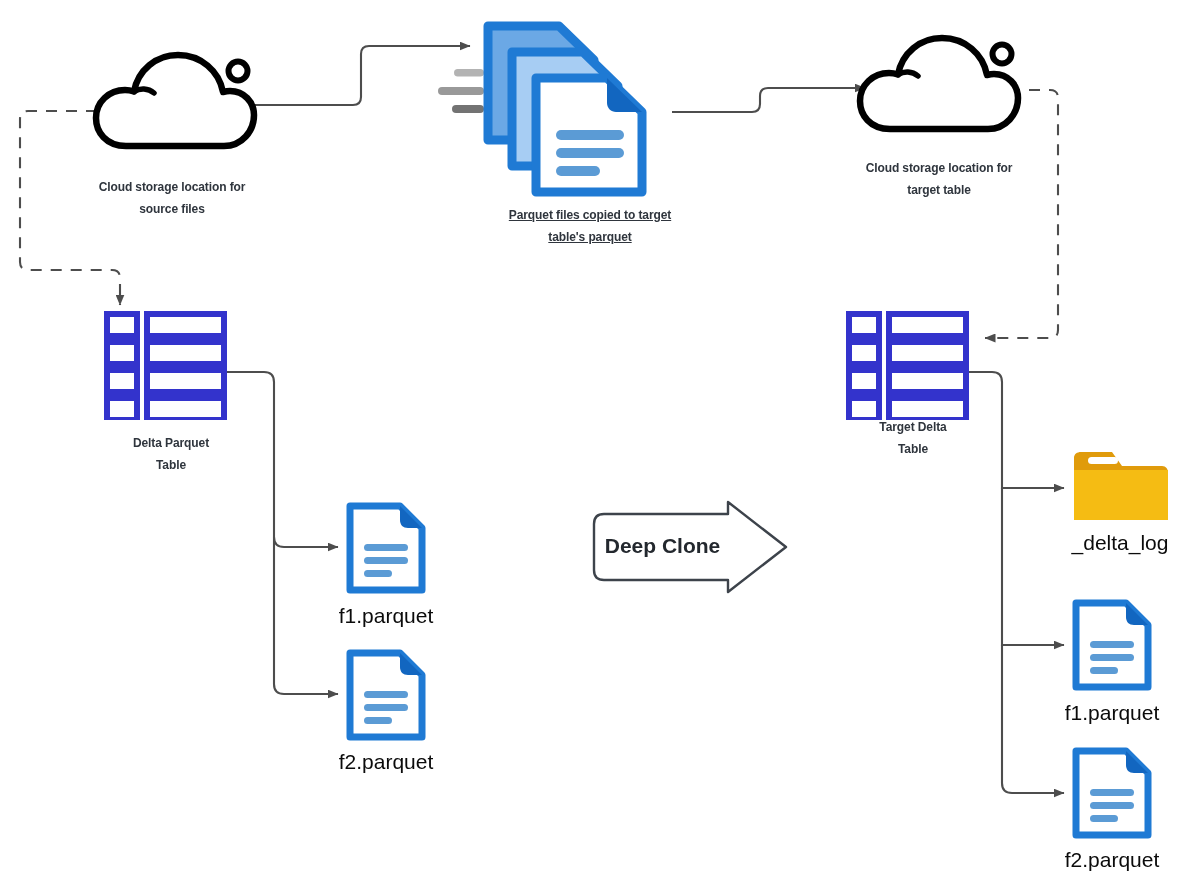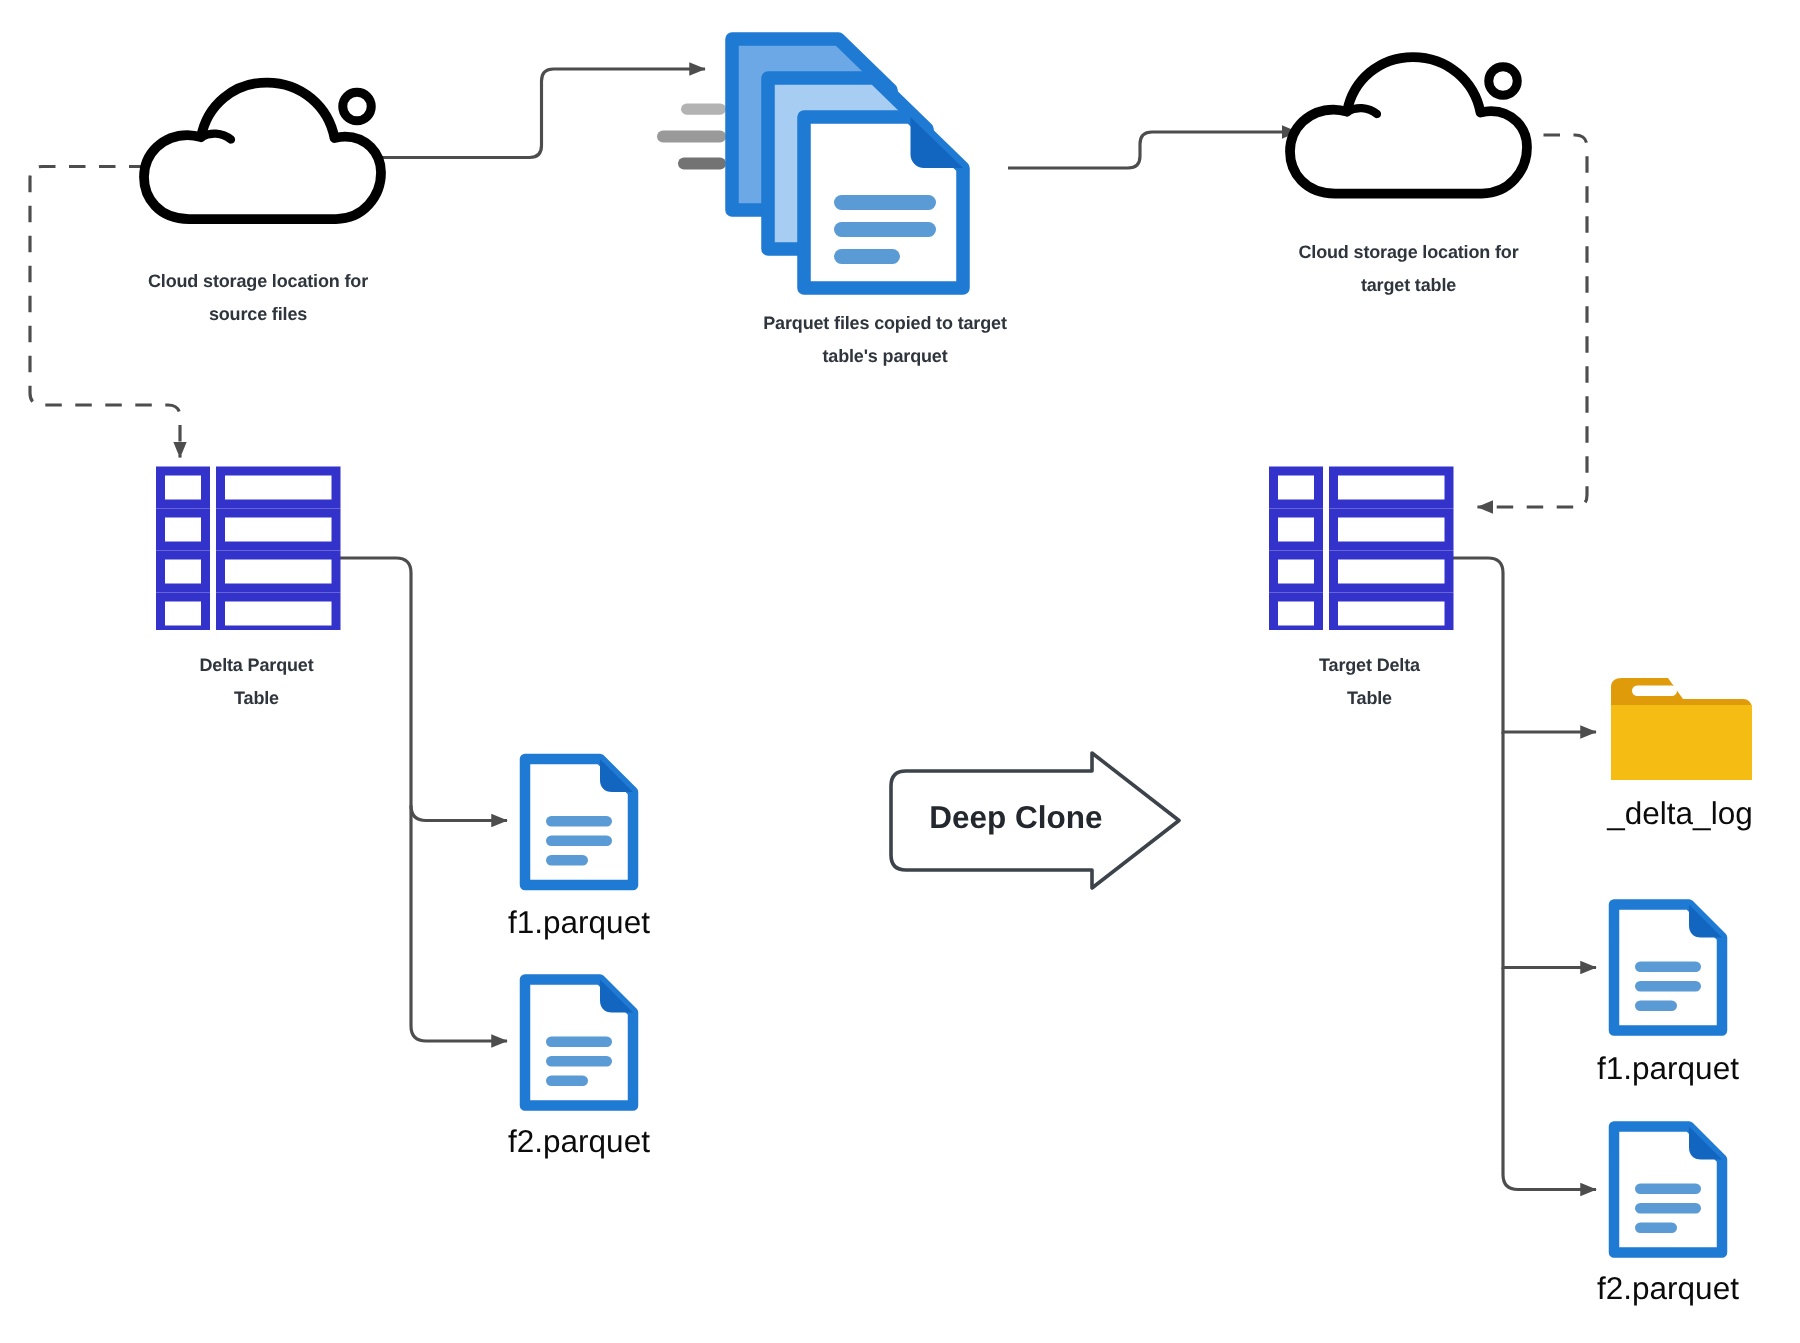--- a/index.html
+++ b/index.html
@@ -39,21 +39,21 @@
   .filelabel {
     position: absolute;
     text-align: center;
     color: #0b0b0b;
     font-weight: normal;
     font-size: 21px;
     line-height: 24px;
   }
   .deepclone-text {
     position: absolute;
-    text-align: right;
+    text-align: center;
     color: #23282e;
     font-weight: bold;
     font-size: 21px;
     line-height: 24px;
   }
 </style>
 </head>
 <body>
 
 <div id="canvas">
@@ -111,21 +111,21 @@
 
       <path d="M100 60 L171 60 L206 94 L206 174 L100 174 Z" fill="#ffffff" stroke="#1f7ad4" stroke-width="9" stroke-linejoin="round"></path>
 
       <path d="M171 60 L206 94 L180 94 C175 94 171 90 171 85 Z" fill="#1266c0"></path>
 
       <rect x="120" y="112" width="68" height="10" rx="5" fill="#5b9bd5"></rect>
       <rect x="120" y="130" width="68" height="10" rx="5" fill="#5b9bd5"></rect>
       <rect x="120" y="148" width="44" height="10" rx="5" fill="#5b9bd5"></rect>
     </svg>
   </div>
-  <div class="caption" style="left:440px; top:204px; width:300px;">
+  <div class="caption" style="left:440px; top:204px; width:300px;text-decoration:underline;">
     <div>Parquet files copied to target</div>
     <div>table's parquet</div>
   </div>
 
   <div class="node" style="left:852px; top:23px; width:170px; height:120px;">
     <svg width="170" height="120" viewBox="0 0 170 120">
       <path d="M38 106 C18 106 8 92 8 78 C8 62 21 50 37 50 C40 50 43 50.5 46 51.5
                C50 30 68 15 90 15 C113 15 131 31 135 52
                C137 51.5 139.5 51 142 51 C156 51 166 62 166 75 C166 91 154 106 136 106 Z" fill="#ffffff" stroke="#000000" stroke-width="6.5" stroke-linejoin="round"></path>
       <path d="M46 51.5 C52 48 60 48 66 53" fill="none" stroke="#000000" stroke-width="5.5" stroke-linecap="round"></path>
@@ -163,21 +163,21 @@
         <rect x="44" y="4" width="77" height="22"></rect>
         <rect x="4" y="32" width="30" height="22"></rect>
         <rect x="44" y="32" width="77" height="22"></rect>
         <rect x="4" y="60" width="30" height="22"></rect>
         <rect x="44" y="60" width="77" height="22"></rect>
         <rect x="4" y="88" width="30" height="22"></rect>
         <rect x="44" y="88" width="77" height="22"></rect>
       </g>
     </svg>
   </div>
-  <div class="caption" style="left:788px; top:432px; width:250px;">
+  <div class="caption" style="left:788px; top:416px; width:250px;">
     <div>Target Delta</div>
     <div>Table</div>
   </div>
 
   <div class="node" style="left:344px; top:500px; width:84px; height:96px;">
     <svg width="84" height="96" viewBox="0 0 84 96">
       <path d="M6 6 L56 6 L78 28 L78 90 L6 90 Z" fill="#ffffff" stroke="#1f7ad4" stroke-width="7" stroke-linejoin="round"></path>
       <path d="M56 6 L78 28 L64 28 C59 28 56 25 56 20 Z" fill="#1266c0"></path>
       <rect x="20" y="44" width="44" height="7" rx="3.5" fill="#5b9bd5"></rect>
       <rect x="20" y="57" width="44" height="7" rx="3.5" fill="#5b9bd5"></rect>

